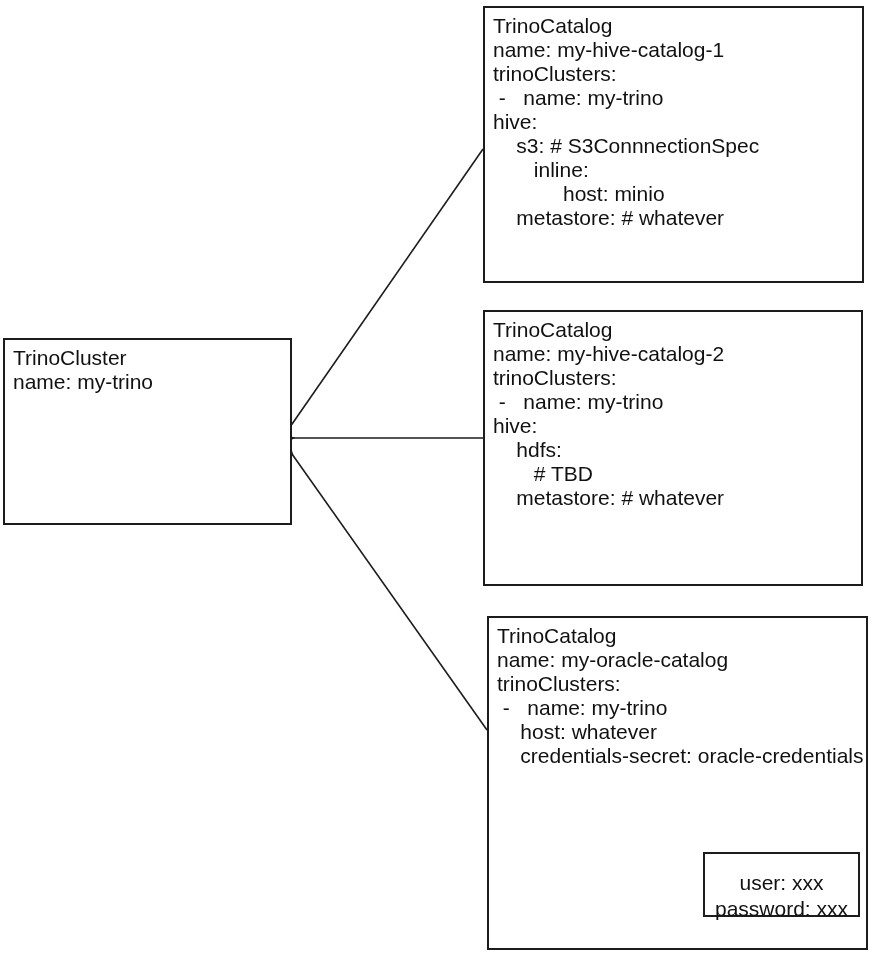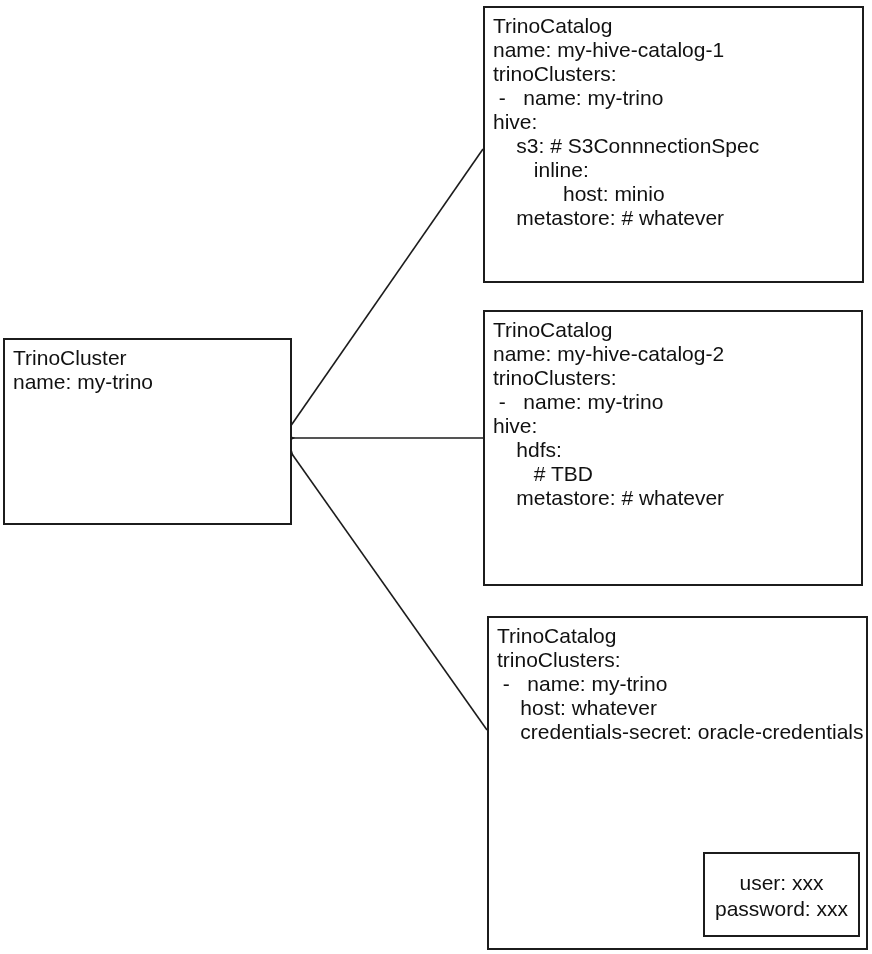--- a/index.html
+++ b/index.html
@@ -27,21 +27,21 @@
     white-space: pre;
     font-size: 21px;
     line-height: 24px;
     color: #111111;
   }
   #cluster-box   { left: 3px;   top: 338px; width: 289px; height: 187px; }
   #catalog1-box  { left: 483px; top: 6px;   width: 381px; height: 277px; }
   #catalog2-box  { left: 483px; top: 310px; width: 380px; height: 276px; }
   #catalog3-box  { left: 487px; top: 616px; width: 381px; height: 334px; }
   #secret-box {
-    left: 703px; top: 852px; width: 157px; height: 85px;
+    left: 703px; top: 852px; width: 157px; height: 65px;
     padding-top: 16px;
     text-align: center;
   }
   #secret-box .yaml-line { line-height: 26px; }
   #connector-layer {
     position: absolute;
     left: 0; top: 0;
     width: 872px;
     height: 954px;
     pointer-events: none;
@@ -91,20 +91,21 @@
       <div class="yaml-line">trinoClusters:</div>
       <div class="yaml-line"> -   name: my-trino</div>
       <div class="yaml-line">hive:</div>
       <div class="yaml-line">    hdfs:</div>
       <div class="yaml-line">       # TBD</div>
       <div class="yaml-line">    metastore: # whatever</div>
     </div>
 
   <div class="node" id="catalog3-box">
       <div class="yaml-line">TrinoCatalog</div>
+      <div class="yaml-line">name: my-oracle-catalog</div>
       <div class="yaml-line">trinoClusters:</div>
       <div class="yaml-line"> -   name: my-trino</div>
       <div class="yaml-line">    host: whatever</div>
       <div class="yaml-line">    credentials-secret: oracle-credentials</div>
     </div>
 
   <div class="node" id="secret-box">
       <div class="yaml-line">user: xxx</div>
       <div class="yaml-line">password: xxx</div>
     </div>

